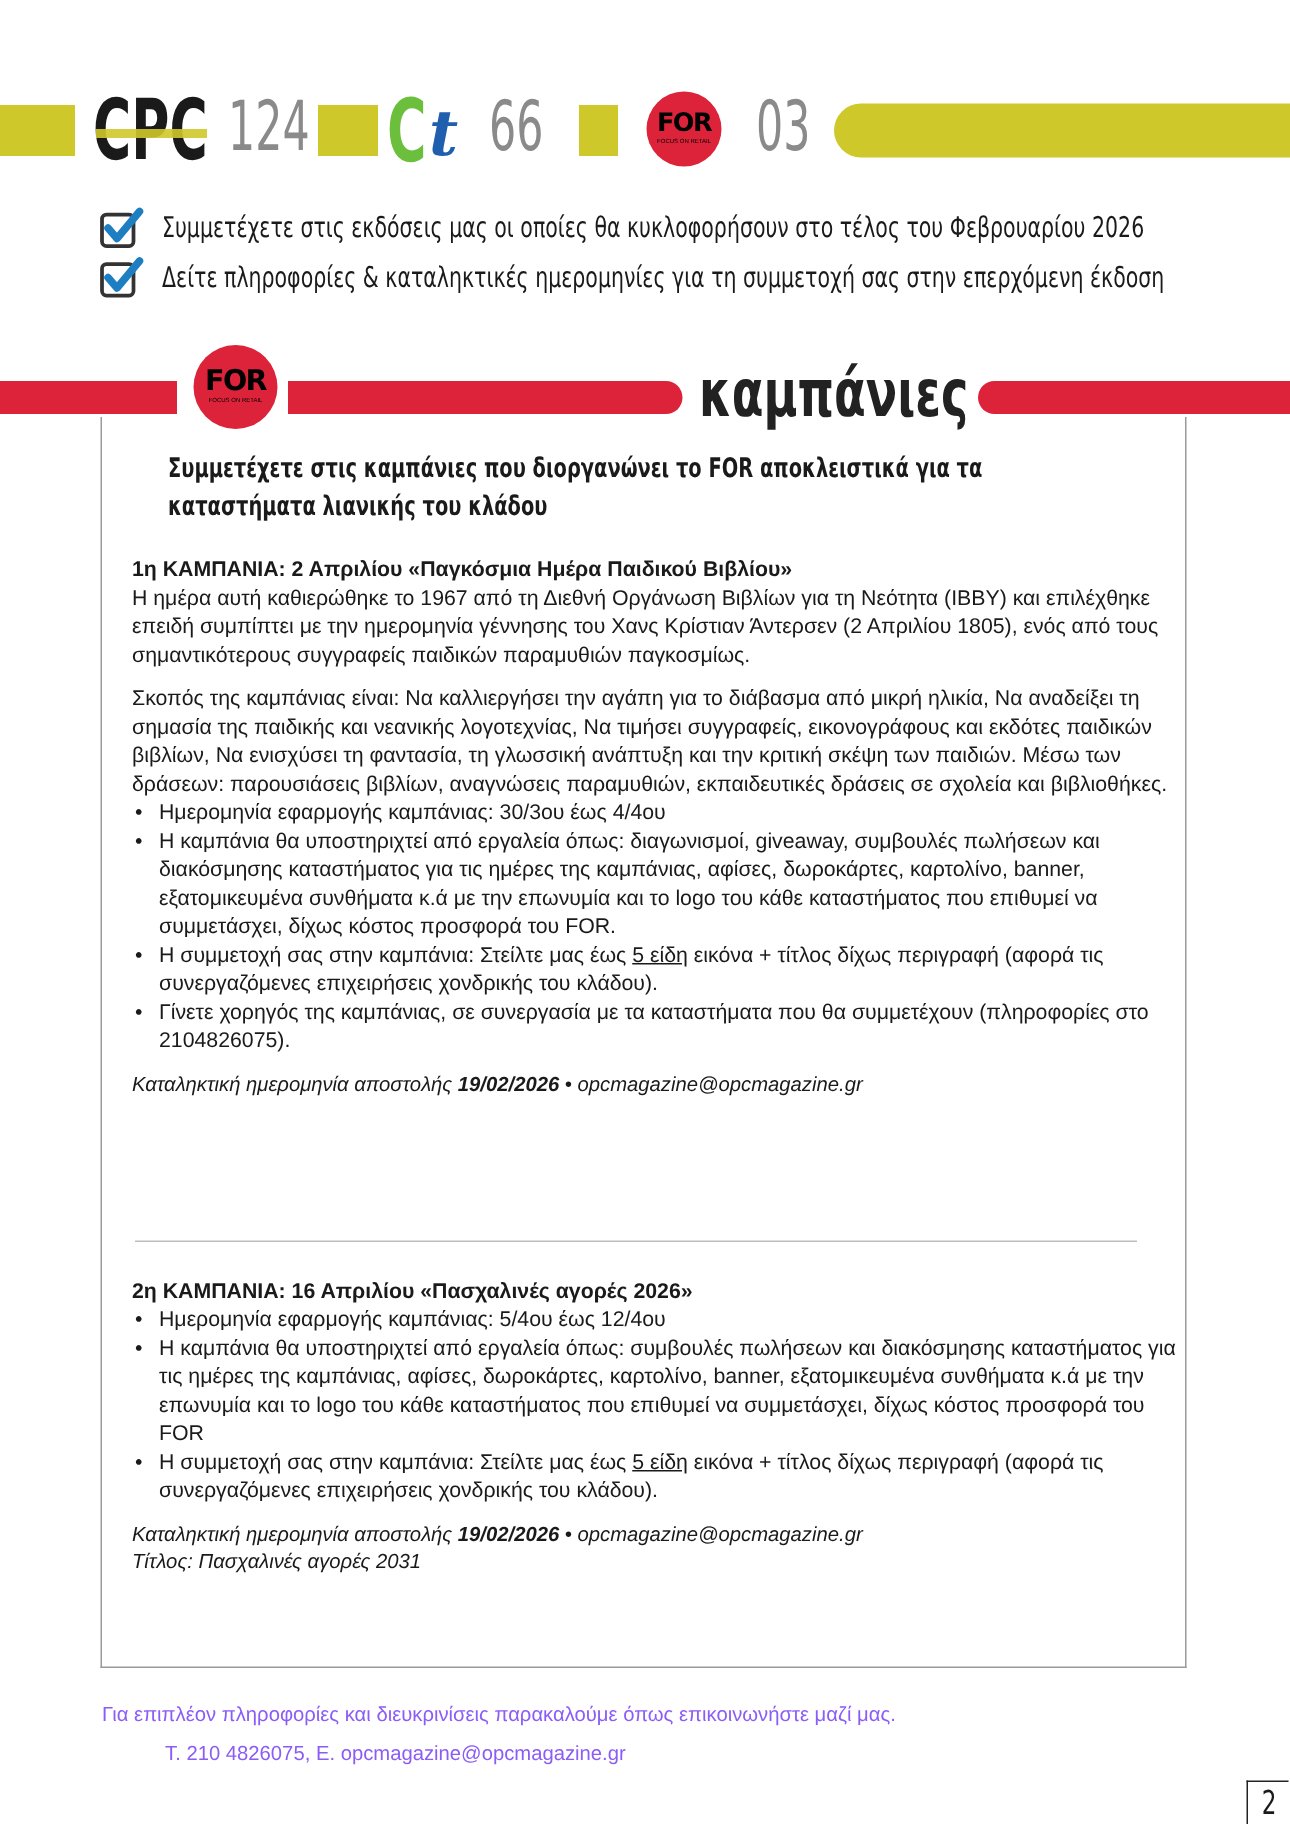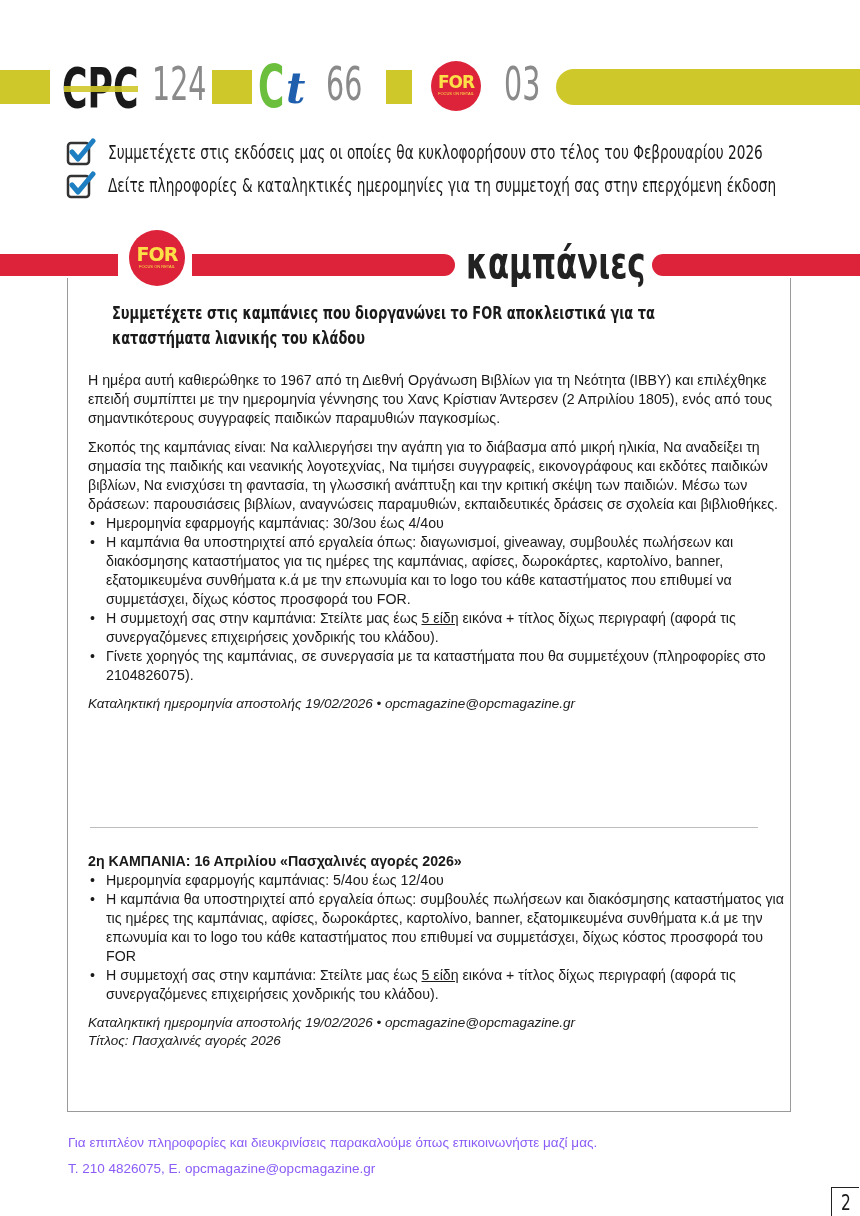--- a/index.html
+++ b/index.html
@@ -3,21 +3,21 @@
 <meta charset="utf-8">
 <style>
   html, body { margin: 0; padding: 0; }
   body { width: 860px; height: 1216px; background: #ffffff; position: relative; overflow: hidden; font-family: "Liberation Sans", sans-serif; color: #1a1a1a; }
   .abs { position: absolute; }
 
   
   .ybar { position: absolute; background: #cfc82a; }
   .brand-text { position: absolute; font-family: "DejaVu Sans", sans-serif; font-weight: bold; transform: scaleX(0.62); transform-origin: left center; line-height: 1; }
   .num-text { position: absolute; font-family: "DejaVu Sans", sans-serif; color: #8a8a8a; transform: scaleX(0.62); transform-origin: left center; line-height: 1; font-size: 46px; }
-  .for-circle { position: absolute; border-radius: 50%; background: #dc2339; color: #fde047; text-align: center; }
+  .for-circle { position: absolute; border-radius: 50%; background: #dc2339; color: #000000; text-align: center; }
   .for-circle .for-main { font-family: "DejaVu Sans", sans-serif; font-weight: bold; display: block; letter-spacing: -1px; }
   .for-circle .for-sub { display: block; font-size: 5px; letter-spacing: 0; white-space: nowrap; }
 
   
   .check-row { position: absolute; left: 66px; display: flex; align-items: center; }
   .check-icon { width: 28px; height: 28px; margin-right: 14px; position: relative; }
   .check-text { font-family: "DejaVu Sans", sans-serif; font-size: 19px; transform: scaleX(0.72); transform-origin: left center; white-space: nowrap; color: #1a1a1a; }
 
   
   .rbar { position: absolute; background: #dc2339; height: 22px; }
@@ -28,21 +28,21 @@
   .intro { position: absolute; left: 112px; top: 300px; width: 820px; font-family: "DejaVu Sans", sans-serif; font-weight: bold; font-size: 18px; line-height: 25px; transform: scaleX(0.72); transform-origin: left top; color: #1a1a1a; }
 
   .body-block { position: absolute; left: 88px; width: 700px; font-size: 14.2px; line-height: 19px; color: #1a1a1a; }
   .camp-heading { font-weight: bold; font-size: 14.2px; }
   p.para { margin: 0 0 10px 0; }
   ul.bullets { margin: 0; padding: 0; list-style: none; }
   ul.bullets li { position: relative; padding-left: 18px; }
   ul.bullets li::before { content: "\2022"; position: absolute; left: 2px; top: 0; }
   .u { text-decoration: underline; }
   .meta { font-style: italic; font-size: 13.5px; line-height: 18px; margin-top: 10px; color: #1a1a1a; }
-  .meta b { font-weight: normal; }
+  .meta b { font-weight: bold; }
   .divider { position: absolute; left: 90px; top: 827px; width: 668px; height: 1px; background: #bdbdbd; }
 
   .footer { position: absolute; left: 68px; font-size: 13.5px; color: #8b5cf6; }
   .page-num { position: absolute; left: 831px; top: 1187px; width: 28px; height: 29px; border: 1px solid #222; border-right: none; border-bottom: none; box-sizing: border-box; font-family: "DejaVu Sans", sans-serif; font-size: 22px; text-align: center; line-height: 29px; }
   .page-num span { display: inline-block; transform: scaleX(0.7); }
 </style>
 </head>
 <body>
 
 <div>
@@ -101,20 +101,21 @@
   <span class="for-sub" style="font-size:4px;">FOCUS ON RETAIL</span>
 </div>
 
 <span class="section-title" style="left:466px;top:241px;">καμπάνιες</span>
 
 <div class="frame"></div>
 
 <div class="intro">Συμμετέχετε στις καμπάνιες που διοργανώνει το FOR αποκλειστικά για τα καταστήματα λιανικής του κλάδου</div>
 
 <div class="body-block" style="top:371px;">
+  <div class="camp-heading">1η ΚΑΜΠΑΝΙΑ: 2 Απριλίου  «Παγκόσμια Ημέρα Παιδικού Βιβλίου»</div>
   <p class="para">Η ημέρα αυτή καθιερώθηκε το 1967 από τη Διεθνή Οργάνωση Βιβλίων για τη Νεότητα (IBBY) και επιλέχθηκε επειδή συμπίπτει με την ημερομηνία γέννησης του Χανς Κρίστιαν Άντερσεν (2 Απριλίου 1805), ενός από τους σημαντικότερους συγγραφείς παιδικών παραμυθιών παγκοσμίως.</p>
   <p class="para" style="margin-bottom:0;">Σκοπός της καμπάνιας είναι: Να καλλιεργήσει την αγάπη για το διάβασμα από μικρή ηλικία, Να αναδείξει τη σημασία της παιδικής και νεανικής λογοτεχνίας, Να τιμήσει συγγραφείς, εικονογράφους και εκδότες παιδικών βιβλίων, Να ενισχύσει τη φαντασία, τη γλωσσική ανάπτυξη και την κριτική σκέψη των παιδιών. Μέσω των δράσεων: παρουσιάσεις βιβλίων, αναγνώσεις παραμυθιών, εκπαιδευτικές δράσεις σε σχολεία και βιβλιοθήκες.</p>
   <ul class="bullets">
     <li>Ημερομηνία εφαρμογής καμπάνιας: 30/3ου έως 4/4ου</li>
     <li>Η καμπάνια θα υποστηριχτεί από εργαλεία όπως: διαγωνισμοί, giveaway, συμβουλές πωλήσεων και διακόσμησης καταστήματος για τις ημέρες της καμπάνιας, αφίσες, δωροκάρτες, καρτολίνο, banner, εξατομικευμένα συνθήματα κ.ά με την επωνυμία και το logo του κάθε καταστήματος που επιθυμεί να συμμετάσχει, δίχως κόστος προσφορά του FOR.</li>
     <li><span>Η συμμετοχή σας στην καμπάνια: Στείλτε μας έως </span><span class="u">5 είδη</span><span> εικόνα + τίτλος δίχως περιγραφή (αφορά τις συνεργαζόμενες επιχειρήσεις χονδρικής του κλάδου).</span></li>
     <li>Γίνετε χορηγός της καμπάνιας, σε συνεργασία με τα καταστήματα που θα συμμετέχουν (πληροφορίες στο 2104826075).</li>
   </ul>
   <div class="meta">
     <span>Καταληκτική ημερομηνία αποστολής </span><b>19/02/2026</b><span> • </span><span>opcmagazine@opcmagazine.gr</span>
@@ -125,20 +126,20 @@
 
 <div class="body-block" style="top:852px;">
   <div class="camp-heading">2η ΚΑΜΠΑΝΙΑ: 16 Απριλίου «Πασχαλινές αγορές 2026»</div>
   <ul class="bullets">
     <li>Ημερομηνία εφαρμογής καμπάνιας: 5/4ου έως 12/4ου</li>
     <li>Η καμπάνια θα υποστηριχτεί από εργαλεία όπως: συμβουλές πωλήσεων και διακόσμησης καταστήματος για τις ημέρες της καμπάνιας, αφίσες, δωροκάρτες, καρτολίνο, banner, εξατομικευμένα συνθήματα κ.ά με την επωνυμία και το logo του κάθε καταστήματος που επιθυμεί να συμμετάσχει, δίχως κόστος προσφορά του FOR</li>
     <li><span>Η συμμετοχή σας στην καμπάνια: Στείλτε μας έως </span><span class="u">5 είδη</span><span> εικόνα + τίτλος δίχως περιγραφή (αφορά τις συνεργαζόμενες επιχειρήσεις χονδρικής του κλάδου).</span></li>
   </ul>
   <div class="meta">
     <span>Καταληκτική ημερομηνία αποστολής </span><b>19/02/2026</b><span> • </span><span>opcmagazine@opcmagazine.gr</span>
-    <div>Τίτλος: Πασχαλινές αγορές 2026</div>
+    <div>Τίτλος: Πασχαλινές αγορές 2031</div>
   </div>
 </div>
 
 <div class="footer" style="top:1135px;">Για επιπλέον πληροφορίες και διευκρινίσεις παρακαλούμε όπως επικοινωνήστε μαζί μας.</div>
-<div class="footer" style="top:1161px;">Τ. 210 4826075, Ε. opcmagazine@opcmagazine.gr</div>
+<div class="footer" style="top:1161px;margin-left:42px;">Τ. 210 4826075, Ε. opcmagazine@opcmagazine.gr</div>
 
 <div class="page-num"><span>2</span></div>
 
 </body></html>

